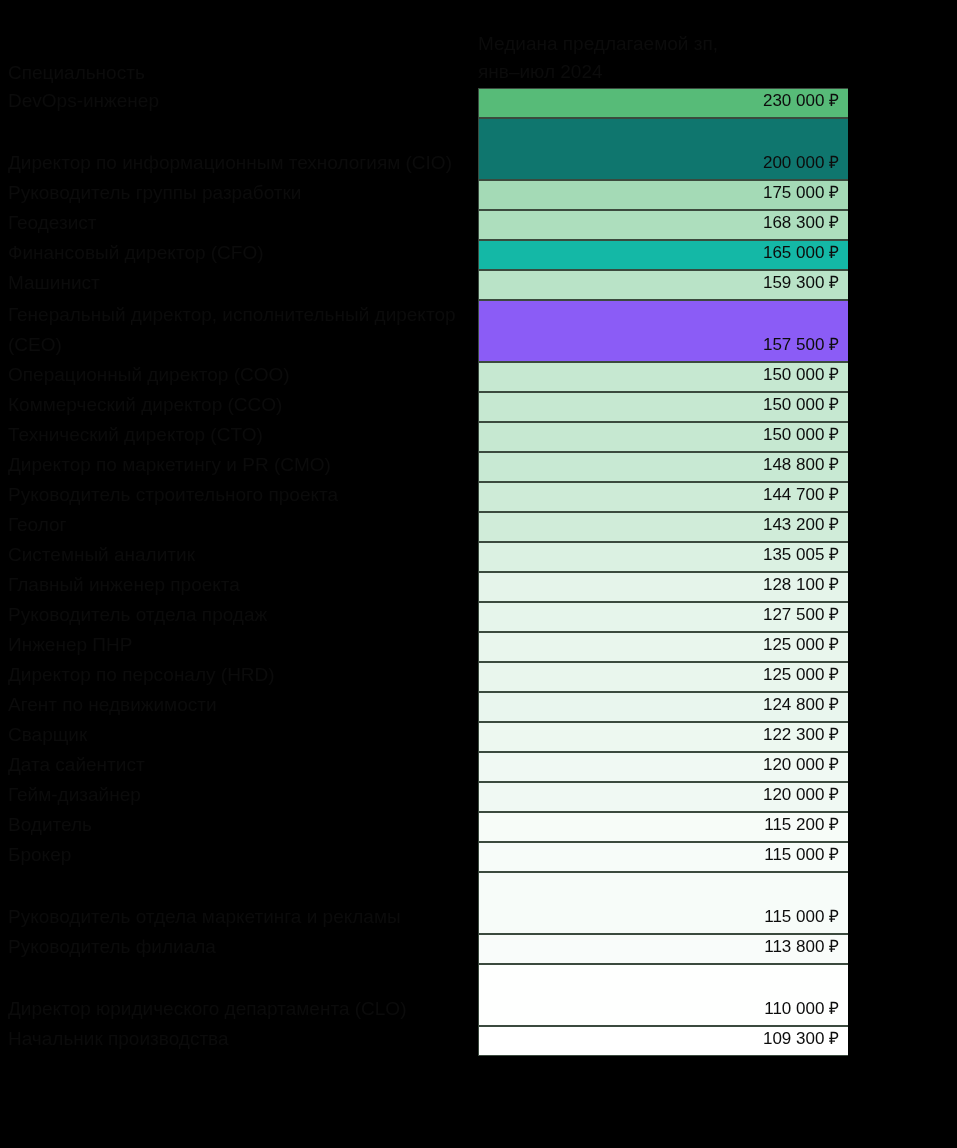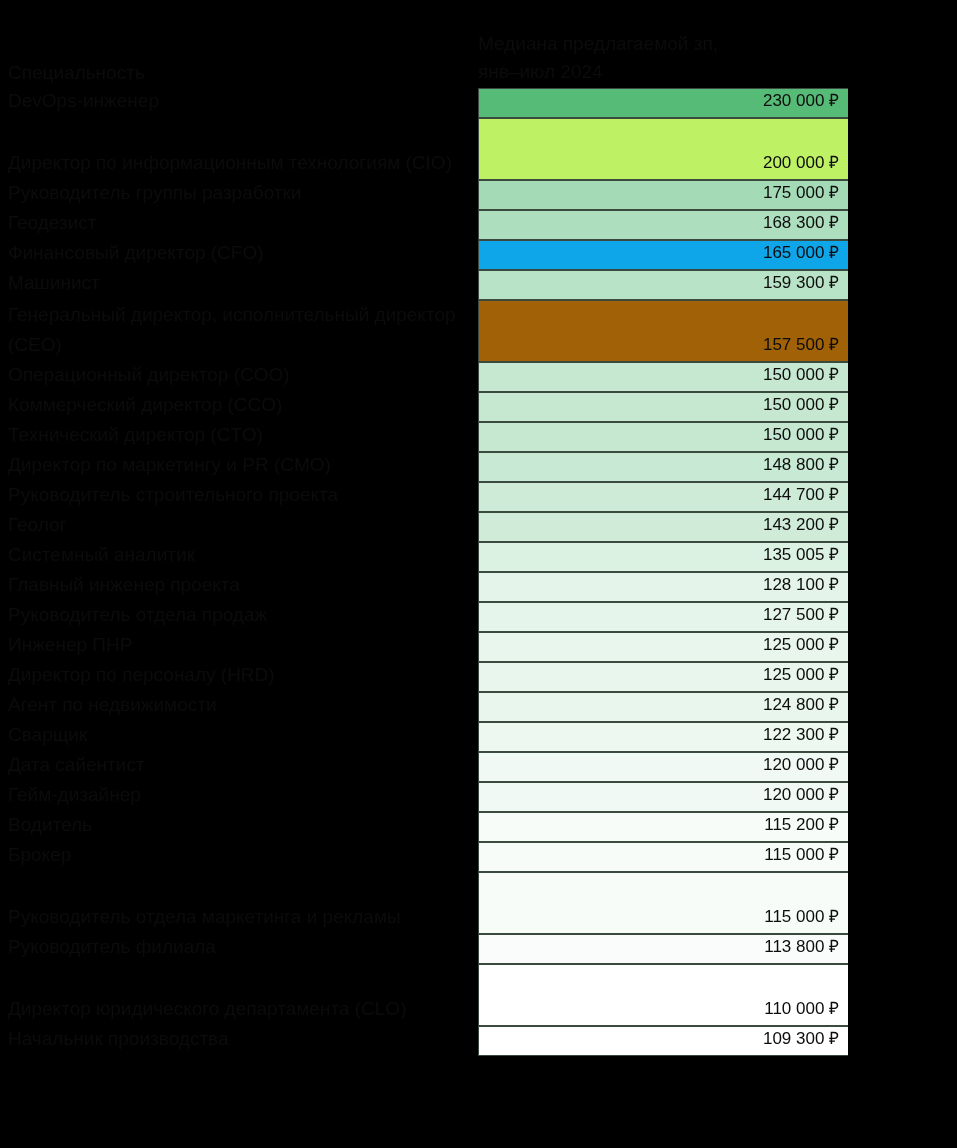--- a/index.html
+++ b/index.html
@@ -118,56 +118,56 @@
   <div class="table" id="table-body">
       <div class="row" style="height: 30px;">
         <div class="label">DevOps-инженер</div>
         <div class="cell" style="background: rgb(87, 187, 120);">
           <span class="val">230 000 ₽</span>
         </div>
         <div class="cell-right-edge"></div>
       </div>
       <div class="row" style="height: 62px;">
         <div class="label" style="bottom: 2px;">Директор по информационным технологиям (CIO)</div>
-        <div class="cell" style="background: #bef264;">
+        <div class="cell" style="background: #0f766e;">
           <span class="val">200 000 ₽</span>
         </div>
         <div class="cell-right-edge"></div>
       </div>
       <div class="row" style="height: 30px;">
         <div class="label">Руководитель группы разработки</div>
         <div class="cell" style="background: rgb(164, 218, 182);">
           <span class="val">175 000 ₽</span>
         </div>
         <div class="cell-right-edge"></div>
       </div>
       <div class="row" style="height: 30px;">
         <div class="label">Геодезист</div>
         <div class="cell" style="background: rgb(173, 222, 189);">
           <span class="val">168 300 ₽</span>
         </div>
         <div class="cell-right-edge"></div>
       </div>
       <div class="row" style="height: 30px;">
         <div class="label">Финансовый директор (CFO)</div>
-        <div class="cell" style="background: #0ea5e9;">
+        <div class="cell" style="background: #14b8a6;">
           <span class="val">165 000 ₽</span>
         </div>
         <div class="cell-right-edge"></div>
       </div>
       <div class="row" style="height: 30px;">
         <div class="label">Машинист</div>
         <div class="cell" style="background: rgb(185, 227, 199);">
           <span class="val">159 300 ₽</span>
         </div>
         <div class="cell-right-edge"></div>
       </div>
       <div class="row" style="height: 62px;">
         <div class="label" style="bottom: 2px;">Генеральный директор, исполнительный директор (CEO)</div>
-        <div class="cell" style="background: #a16207; text-align: right;">
+        <div class="cell" style="background: #8b5cf6; text-align: right;">
           <span class="val">157 500 ₽</span>
         </div>
         <div class="cell-right-edge"></div>
       </div>
       <div class="row" style="height: 30px;">
         <div class="label">Операционный директор (COO)</div>
         <div class="cell" style="background: rgb(198, 232, 209);">
           <span class="val">150 000 ₽</span>
         </div>
         <div class="cell-right-edge"></div>

